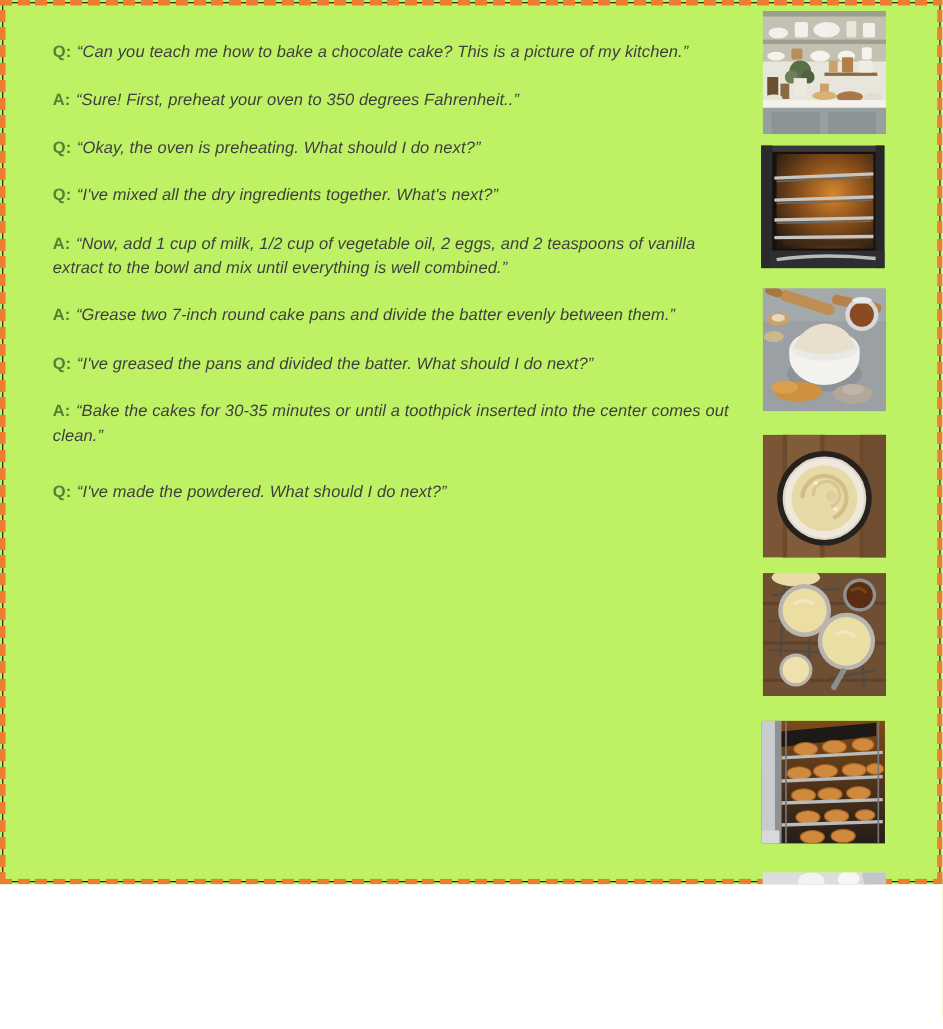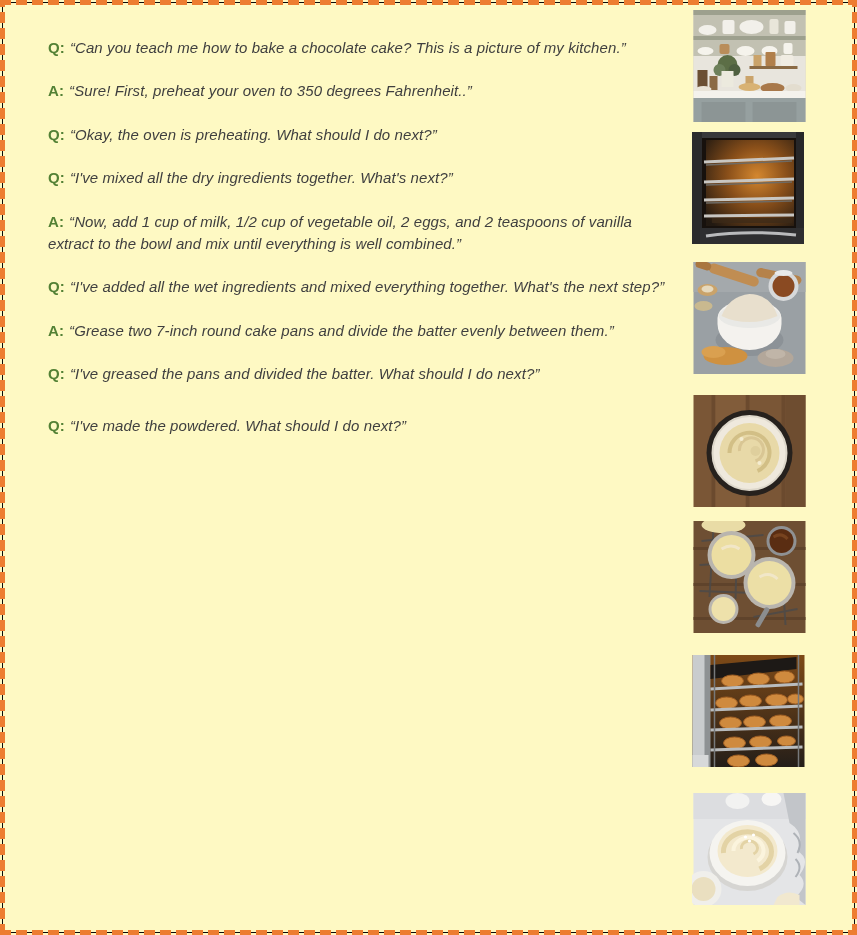--- a/index.html
+++ b/index.html
@@ -2,22 +2,22 @@
 <html><head>
 <meta charset="utf-8">
 <style>
   * { margin: 0; padding: 0; box-sizing: border-box; }
   html, body { background: #ffffff; }
   body { font-family: "Liberation Sans", sans-serif; }
 
   .page {
     position: relative;
     width: 857px;
-    height: 935px;
-    background: #fef9c3;
+    height: 804px;
+    background: #bef264;
     overflow: hidden;
   }
 
   
   .frame-black {
     position: absolute; inset: 2px;
     border: 1.5px solid #0a0a0a;
     pointer-events: none;
   }
   .dash { position: absolute; pointer-events: none; }
@@ -83,23 +83,23 @@
   <div class="dash dash-h dash-bottom"></div>
   <div class="dash dash-v dash-left"></div>
   <div class="dash dash-v dash-right"></div>
 
   <div class="conversation">
     <p class="turn"><span class="lbl">Q:</span><span>“Can you teach me how to bake a chocolate cake? This is a picture of my kitchen.”</span></p>
     <p class="turn"><span class="lbl">A:</span><span>“Sure! First, preheat your oven to 350 degrees Fahrenheit..”</span></p>
     <p class="turn"><span class="lbl">Q:</span><span>“Okay, the oven is preheating. What should I do next?”</span></p>
     <p class="turn"><span class="lbl">Q:</span><span>“I've mixed all the dry ingredients together. What's next?”</span></p>
     <p class="turn"><span class="lbl">A:</span><span>“Now, add 1 cup of milk, 1/2 cup of vegetable oil, 2 eggs, and 2 teaspoons of vanilla extract to the bowl and mix until everything is well combined.”</span></p>
-    <p class="turn"><span class="lbl">Q:</span><span>“I've added all the wet ingredients and mixed everything together. What's the next step?”</span></p>
     <p class="turn"><span class="lbl">A:</span><span>“Grease two 7-inch round cake pans and divide the batter evenly between them.”</span></p>
     <p class="turn"><span class="lbl">Q:</span><span>“I've greased the pans and divided the batter. What should I do next?”</span></p>
+    <p class="turn"><span class="lbl">A:</span><span>“Bake the cakes for 30-35 minutes or until a toothpick inserted into the center comes out clean.”</span></p>
     <p class="turn gap-extra"><span class="lbl">Q:</span><span>“I've made the powdered. What should I do next?”</span></p>
   </div>
 
   <figure class="photo ph-1" title="Kitchen with open shelves of dishes and jars, plant and wooden baking tools on a counter">
     <svg viewBox="0 0 112 112">
       <rect width="112" height="112" fill="#cdc9be"></rect>
       <rect width="112" height="46" fill="#c2c1b2"></rect>
       <rect x="0" y="0" width="112" height="5" fill="#9da08e"></rect>
       <rect x="0" y="26" width="112" height="4" fill="#9da08e"></rect>
       <g fill="#f2f0ea">

